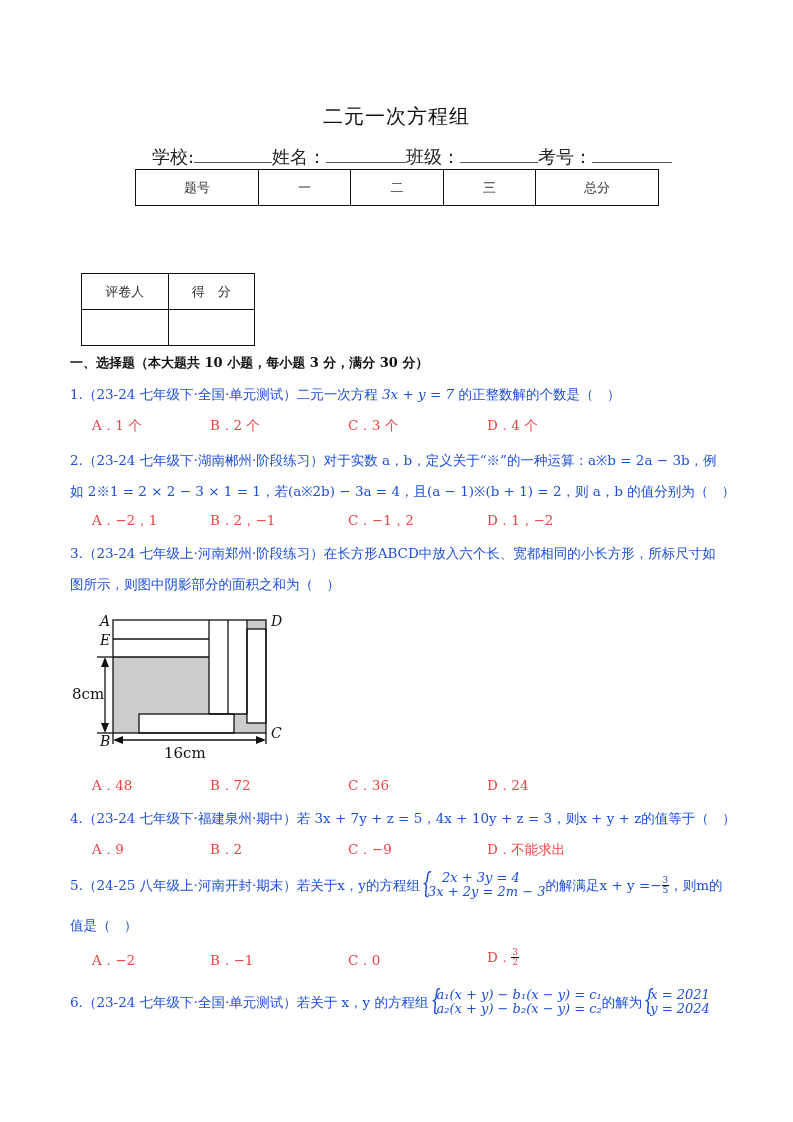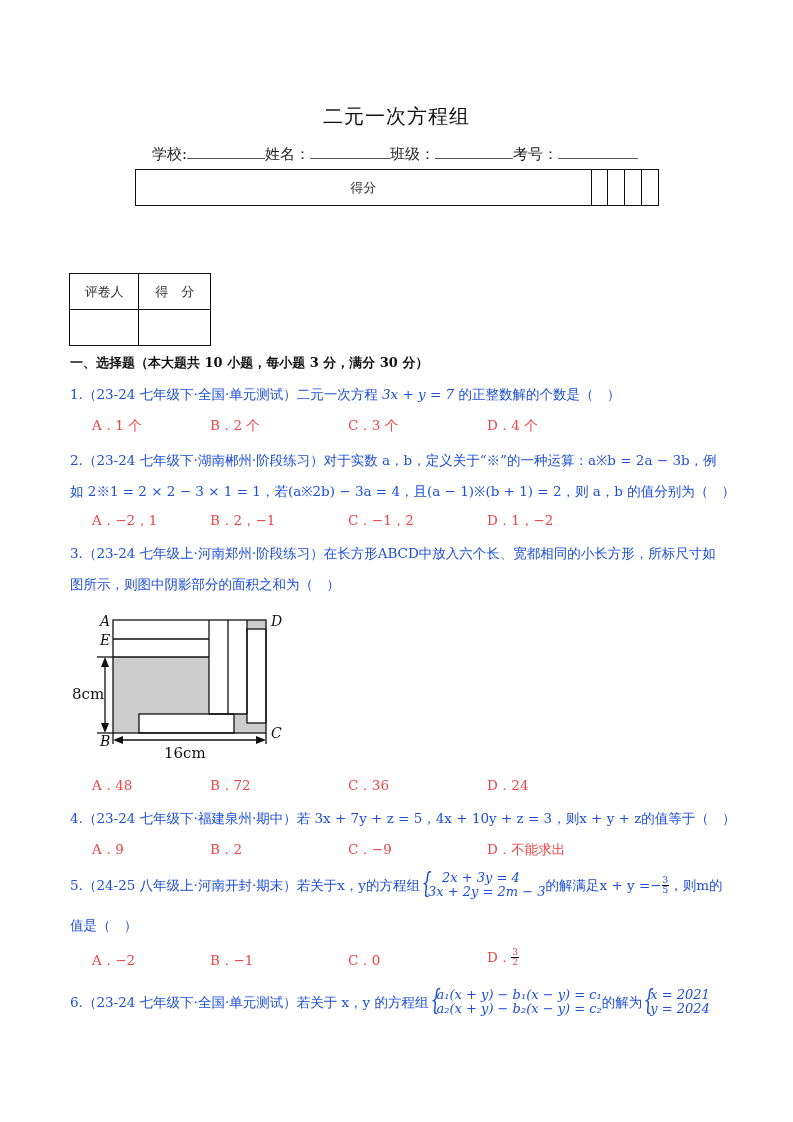--- a/index.html
+++ b/index.html
@@ -1,21 +1,21 @@
 <!DOCTYPE html>
 <html><head>
 <meta charset="utf-8">
 <style>
   html, body { margin:0; padding:0; background:#ffffff; }
   body { width:793px; height:1122px; position:relative; overflow:hidden;
          font-family:"DejaVu Serif","Liberation Serif",serif; color:#111; }
   .abs { position:absolute; white-space:nowrap; }
   .title { left:0; width:793px; top:103px; text-align:center; font-size:20px;
            font-family:"DejaVu Sans","Liberation Sans",sans-serif; letter-spacing:1px; color:#111; }
-  .info { left:152px; top:145px; font-size:15px; color:#222; }
+  .info { left:152px; top:145px; font-size:18px; color:#222; }
   .info .blank { display:inline-block; border-bottom:1px solid #555; width:76px; height:12px; vertical-align:baseline; }
   table.score { position:absolute; border-collapse:collapse; }
   table.score td { border:1px solid #111; text-align:center; font-size:13px; color:#333; padding:0; }
   .sec { left:70px; top:354px; font-size:13px; font-weight:bold; color:#111; }
   .q { font-size:13.5px; color:#1d4ed8; }
   .opt { font-size:13.5px; color:#ef4444; }
   .mi { font-style:italic; font-family:"DejaVu Serif","Liberation Serif",serif; }
   .brace-sys { display:inline-block; vertical-align:middle; position:relative; padding-left:8px; line-height:14px; font-size:13px; }
   .brace-sys::before { content:"{"; position:absolute; left:-2px; top:-3px; font-size:27px; line-height:30px; font-weight:100; transform:scaleX(0.6); }
   .frac { display:inline-block; vertical-align:middle; text-align:center; font-size:9px; line-height:9px; }
@@ -26,31 +26,31 @@
 <body>
 
 <div class="abs title">二元一次方程组</div>
 
 <div class="abs info">
   <span>学校:</span><span class="blank" style="width:78px"></span><span>姓名：</span><span class="blank" style="width:80px"></span><span>班级：</span><span class="blank" style="width:78px"></span><span>考号：</span><span class="blank" style="width:80px"></span>
 </div>
 
 <table class="score" style="left:135px; top:169px; width:524px;">
   <tbody>
-  <tr style="height:36px;">
-    <td>得分</td>
-    <td></td>
-    <td></td>
-    <td></td>
-    <td></td>
+      <tr style="height:36px;">
+    <td style="width:122px;">题号</td>
+    <td style="width:91px;">一</td>
+    <td style="width:92px;">二</td>
+    <td style="width:91px;">三</td>
+    <td style="width:122px;">总分</td>
   </tr>
 </tbody>
   </table>
 
-<table class="score" style="left:69px; top:273px; width:142px;">
+<table class="score" style="left:81px; top:273px; width:174px;">
   <tbody>
       <tr style="height:36px;">
     <td style="width:80px;">评卷人</td>
     <td style="width:80px;">得　分</td>
   </tr>
   <tr style="height:36px;">
     <td></td>
     <td></td>
   </tr>
 </tbody>

